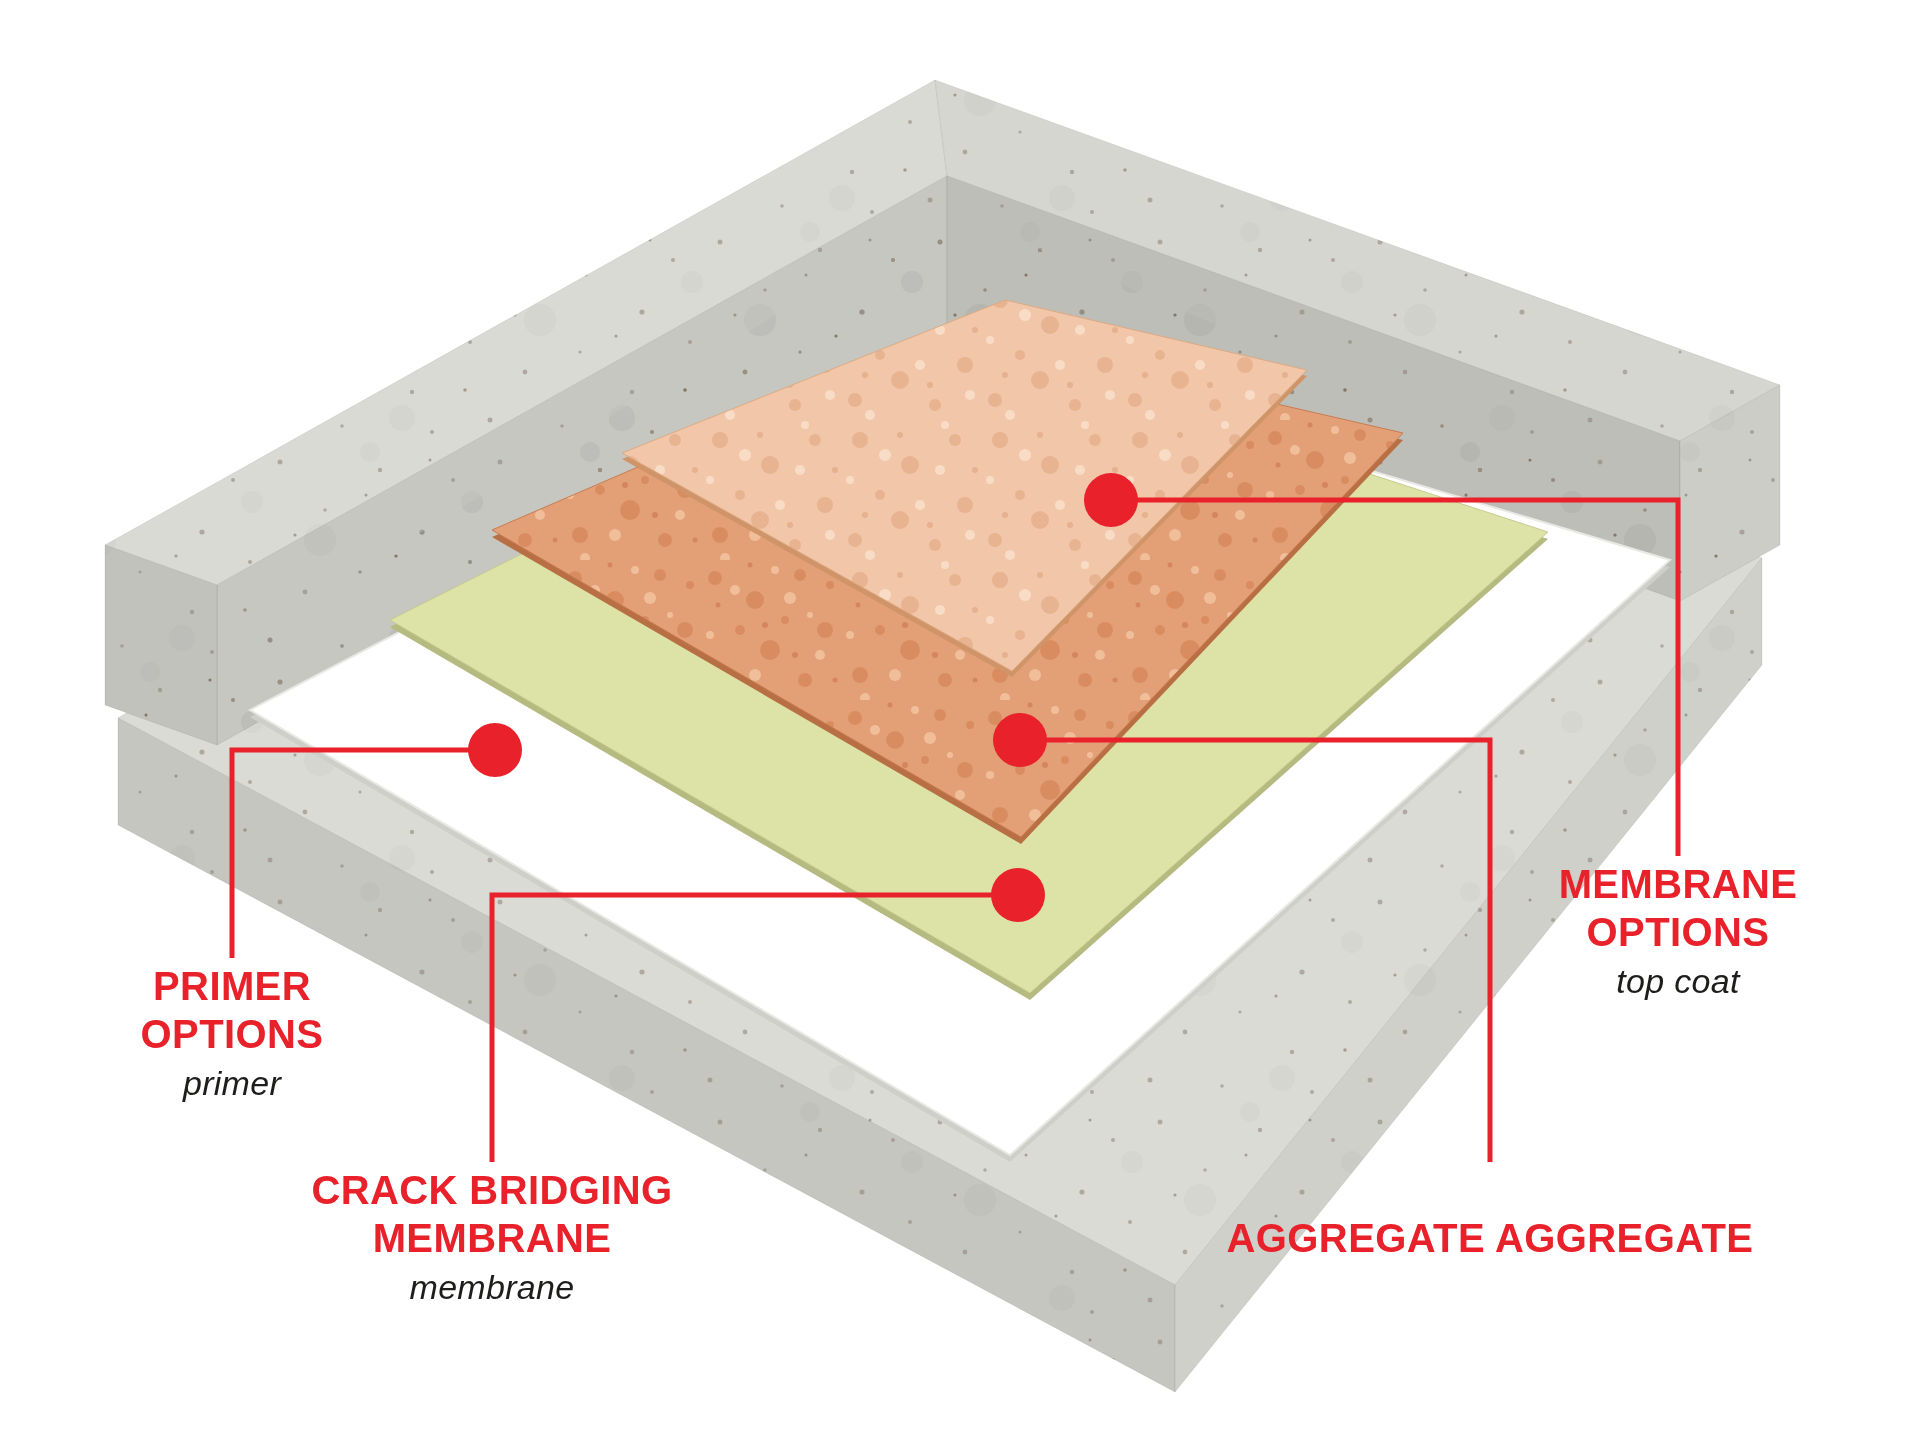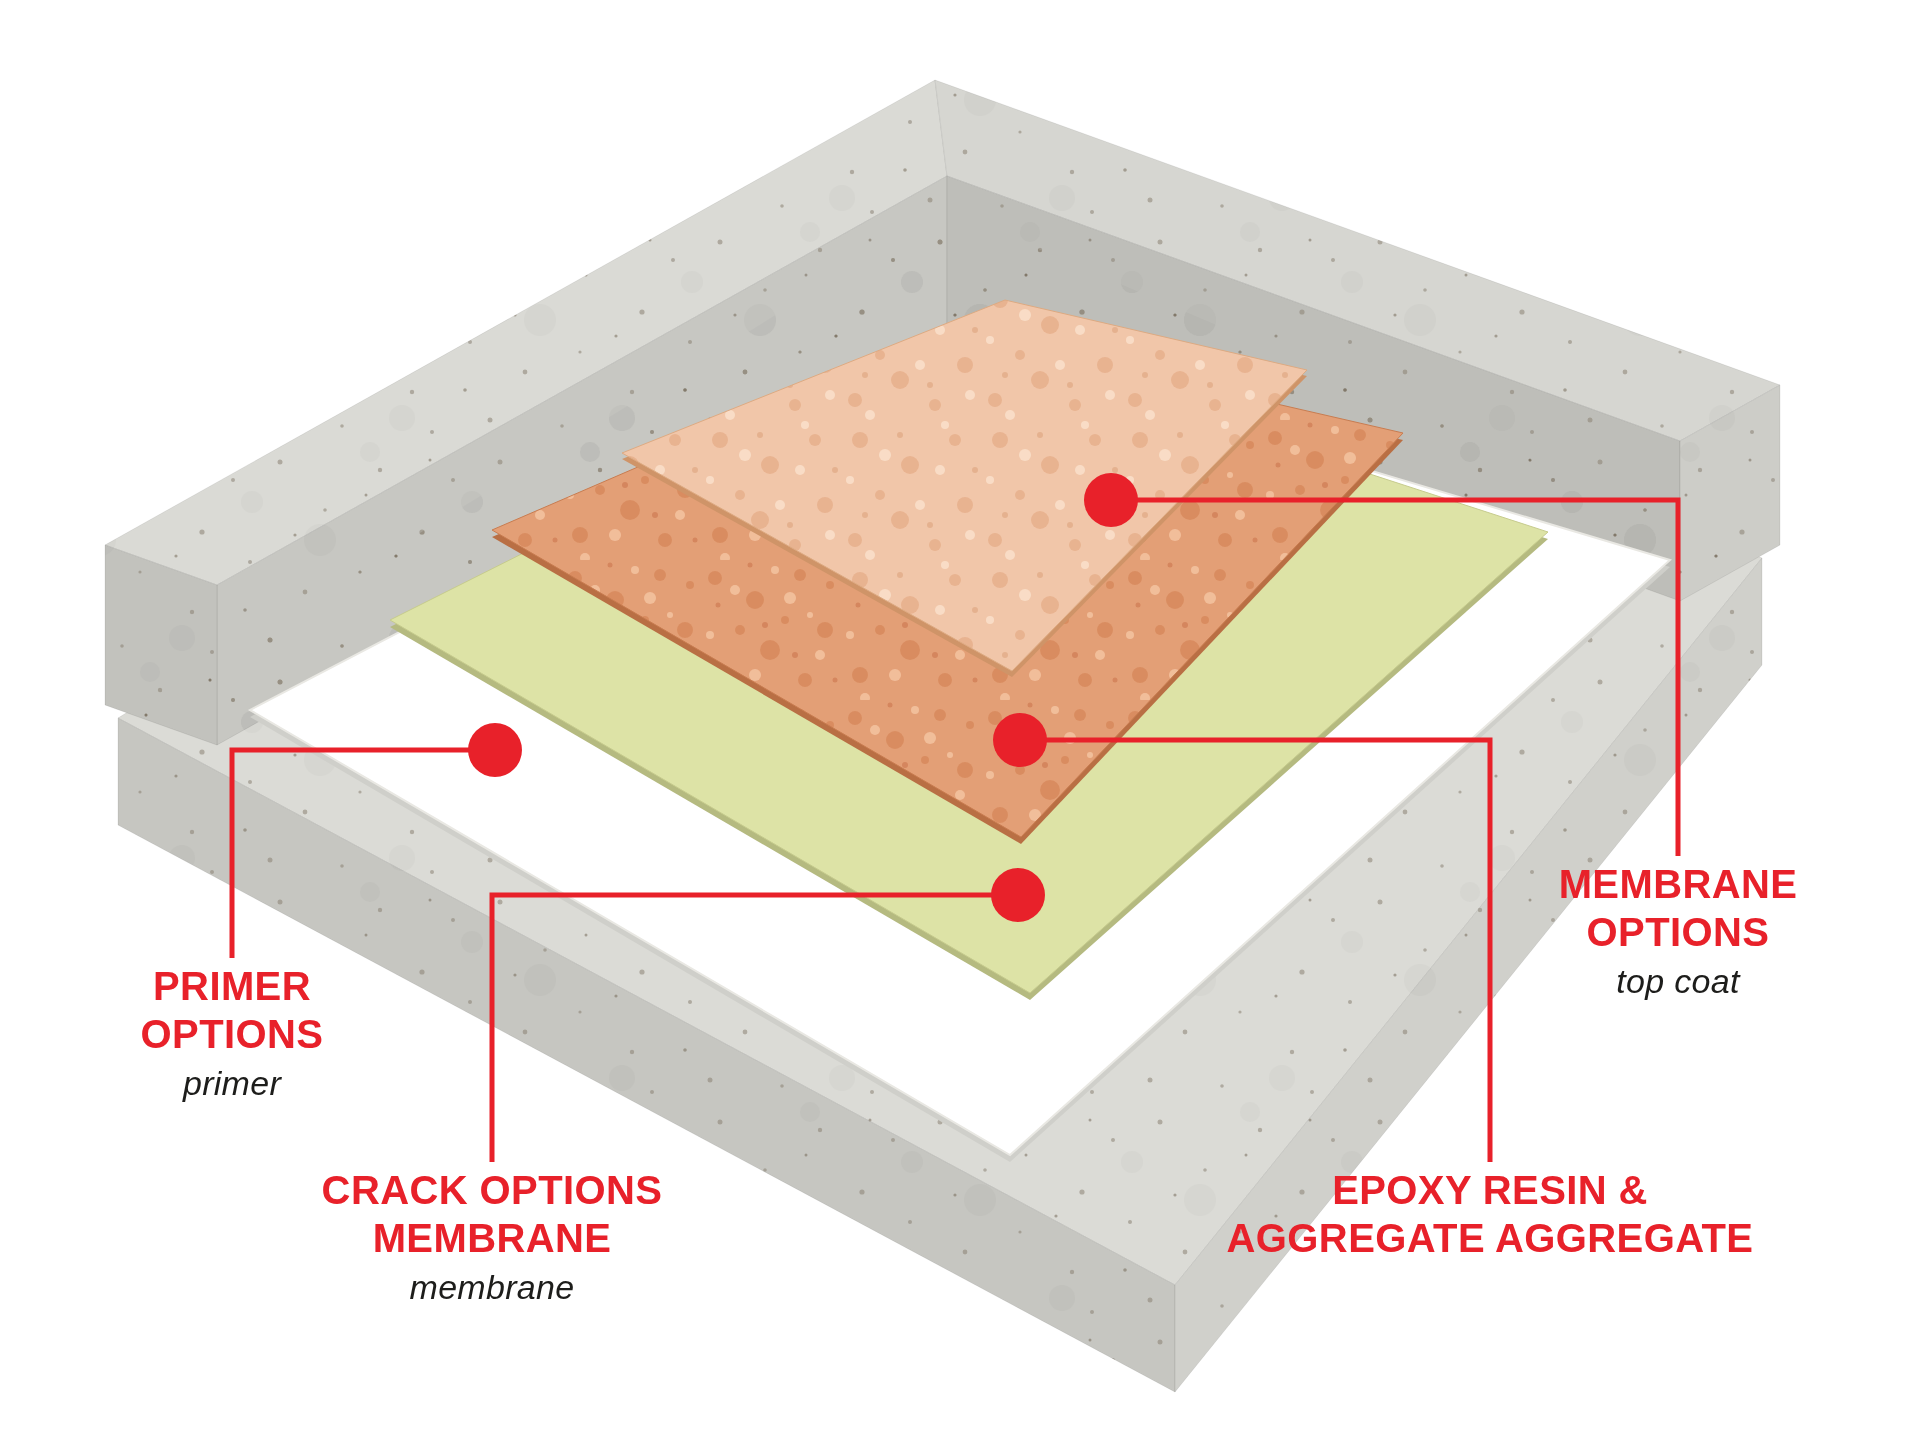--- a/index.html
+++ b/index.html
@@ -201,34 +201,34 @@
   <div class="callout-label" style="left:232px; top:962px">
     <div class="callout-title">
       <span>PRIMER</span><br>
       <span>OPTIONS</span>
     </div>
     <div class="callout-sub">primer</div>
   </div>
 
   <div class="callout-label" style="left:492px; top:1166px">
     <div class="callout-title">
-      <span>CRACK OPTIONS</span><br>
+      <span>CRACK BRIDGING</span><br>
       <span>MEMBRANE</span>
     </div>
     <div class="callout-sub">membrane</div>
   </div>
 
   <div class="callout-label" style="left:1678px; top:860px">
     <div class="callout-title">
       <span>MEMBRANE</span><br>
       <span>OPTIONS</span>
     </div>
     <div class="callout-sub">top coat</div>
   </div>
 
   <div class="callout-label" style="left:1490px; top:1166px">
     <div class="callout-title">
-      <span>EPOXY RESIN &amp;</span><br>
+      <br>
       <span>AGGREGATE AGGREGATE</span>
     </div>
   </div>
 
 </div>
 
 </body></html>

